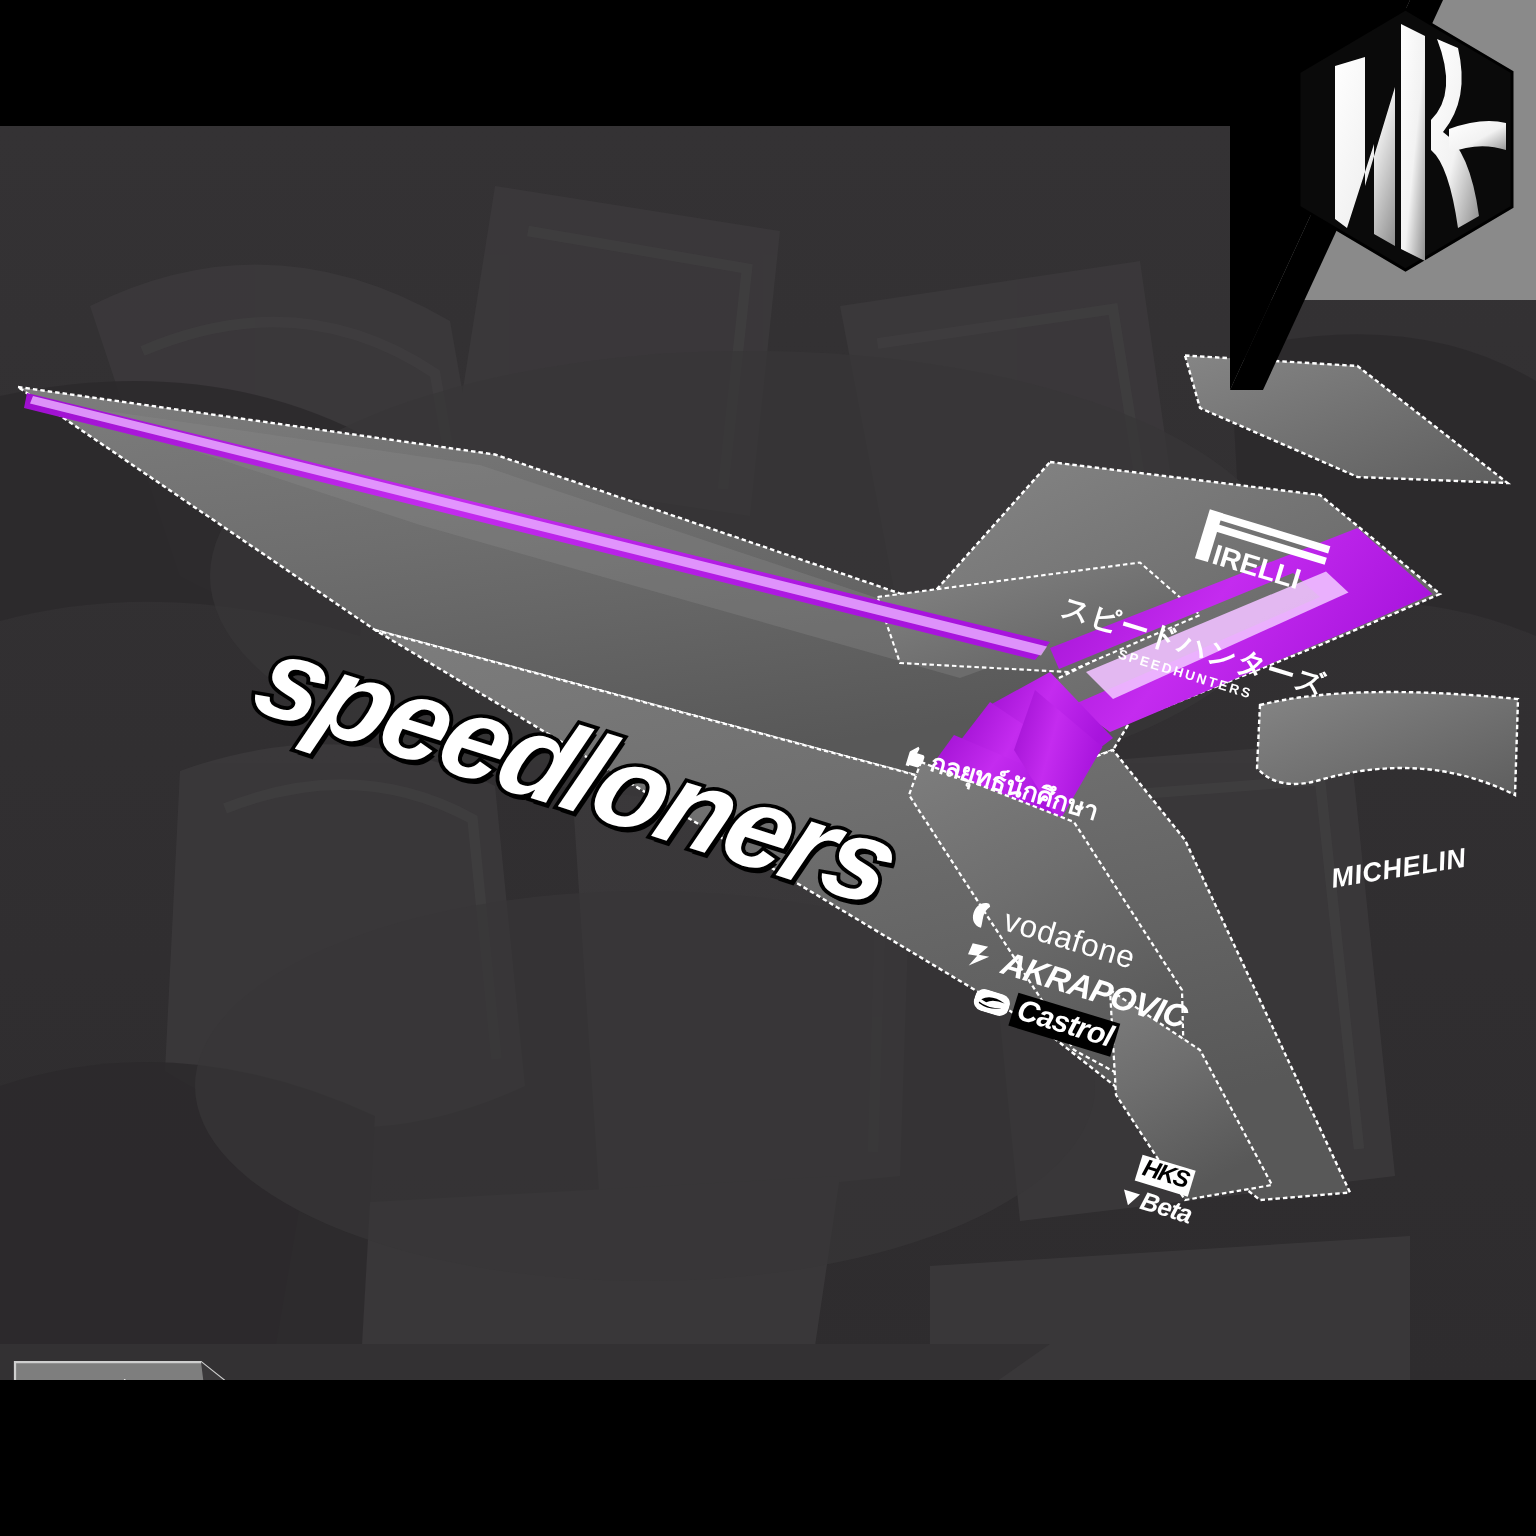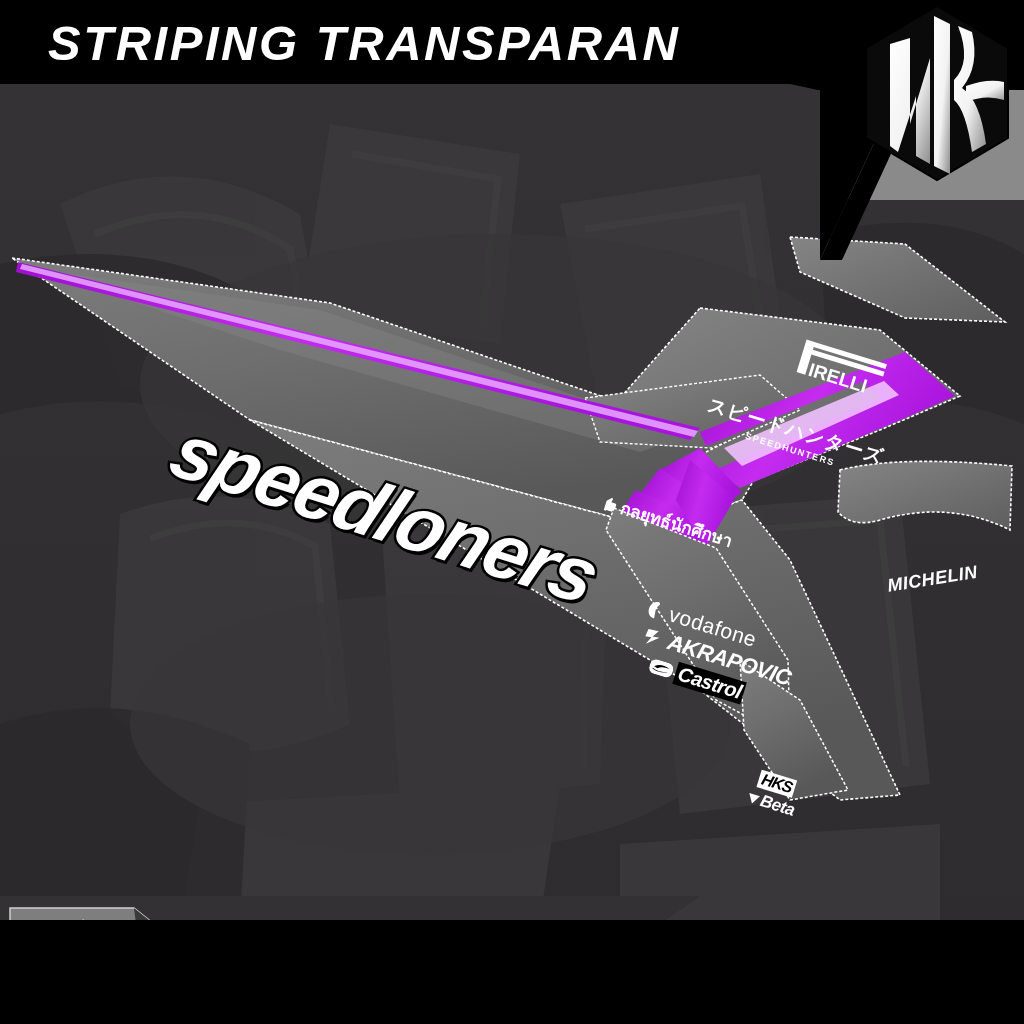--- a/index.html
+++ b/index.html
@@ -299,23 +299,20 @@
         <line x1="46" y1="52" x2="76" y2="14" stroke="#ffffff" stroke-width="2.4"></line>
       </svg>
     </div>
   </div>
 
   <div class="logo-grey"></div>
   <svg class="logo-black-diag" viewBox="0 0 204 260">
     <path d="M0 260 L120 0 L142 0 L22 260 Z" fill="#000"></path>
     <path d="M0 260 L120 0 L0 0 Z" fill="#000"></path>
   </svg>
-  <div class="header">
-    <div class="header-title">STRIPING TRANSPARAN</div>
-  </div>
 
   <div class="brand-logo">
     <svg viewBox="0 0 150 178" width="150" height="178">
       <defs>
         <linearGradient id="lgw" x1="0" y1="0" x2="1" y2="1">
           <stop offset="0" stop-color="#ffffff"></stop>
             <stop offset="0.55" stop-color="#f2f2f2"></stop>
             <stop offset="1" stop-color="#8e8e8e"></stop>
         </linearGradient>
       </defs>

